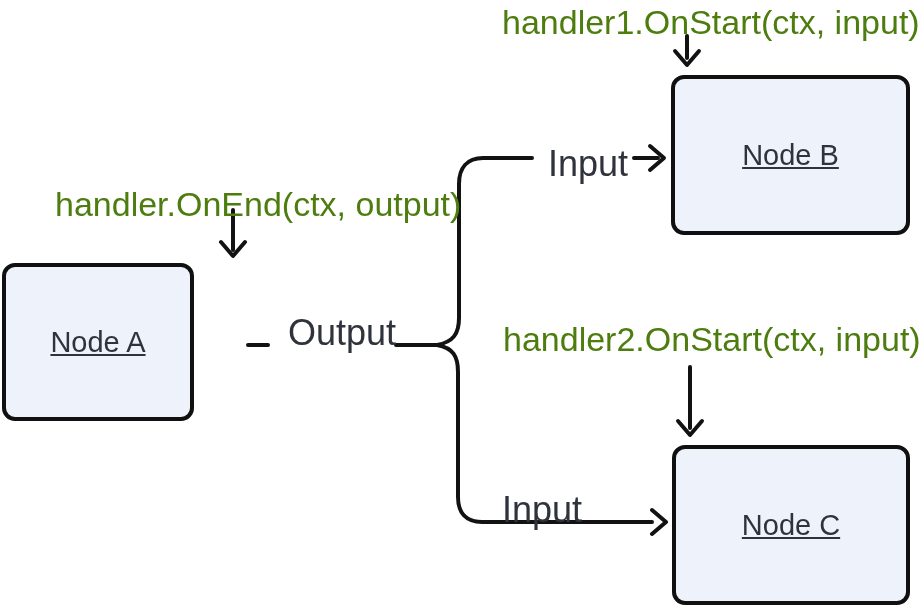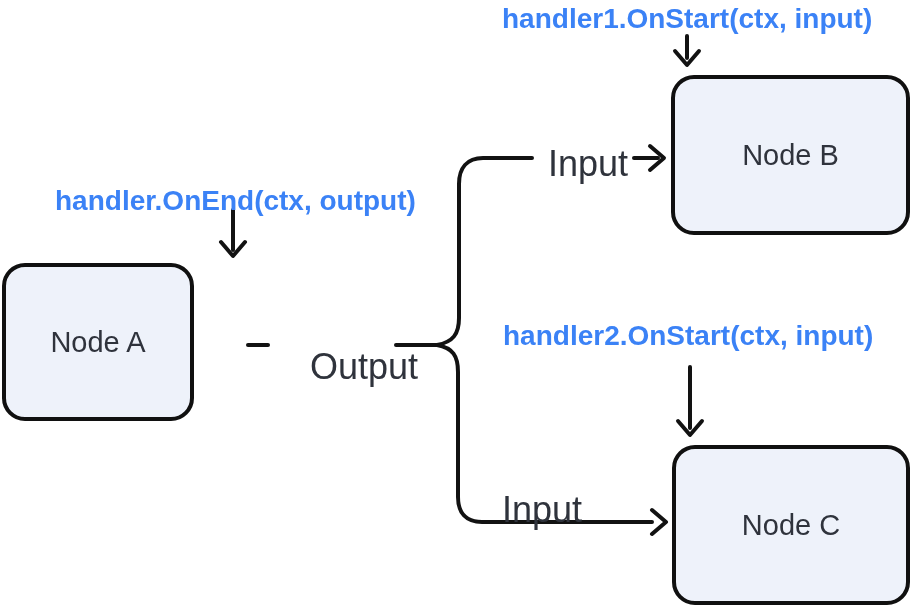--- a/index.html
+++ b/index.html
@@ -15,49 +15,49 @@
   }
   .connector-layer {
     position: absolute;
     left: 0; top: 0;
     width: 920px; height: 608px;
   }
   .node {
     position: absolute;
     background: #eef2fa;
     border: 4px solid #101010;
-    border-radius: 23px;
+    border-radius: 13px;
     display: flex;
     align-items: center;
     justify-content: center;
     font-size: 29px;
     color: #2f333c;
+    text-decoration: underline;
   }
   .node-a { left: 2px;   top: 263px; width: 192px; height: 158px; }
   .node-b { left: 671px; top: 75px;  width: 239px; height: 160px; }
   .node-c { left: 672px; top: 445px; width: 238px; height: 160px; }
 
   .annotation {
     position: absolute;
-    font-size: 28px;
-    color: #3b82f6;
+    font-size: 34px;
+    color: #4d7c0f;
     white-space: nowrap;
-    font-weight: bold;
   }
   .annotation-on-end   { left: 55px;  top: 185px; }
   .annotation-on-start-1 { left: 502px; top: 3px; }
   .annotation-on-start-2 { left: 503px; top: 320px; }
 
   .edge-label {
     position: absolute;
     font-size: 36px;
     color: #2f333c;
     white-space: nowrap;
   }
-  .edge-label-output  { left: 288px; top: 346px; margin-left: 22px; }
+  .edge-label-output  { left: 288px; top: 312px; }
   .edge-label-input-b { left: 548px; top: 143px; }
   .edge-label-input-c { left: 502px; top: 489px; }
 </style>
 </head>
 <body>
 
 <div class="canvas">
 
   <svg class="connector-layer" viewBox="0 0 920 608" xmlns="http://www.w3.org/2000/svg" fill="none" stroke="#121212" stroke-width="4" stroke-linecap="round" stroke-linejoin="round">
 

